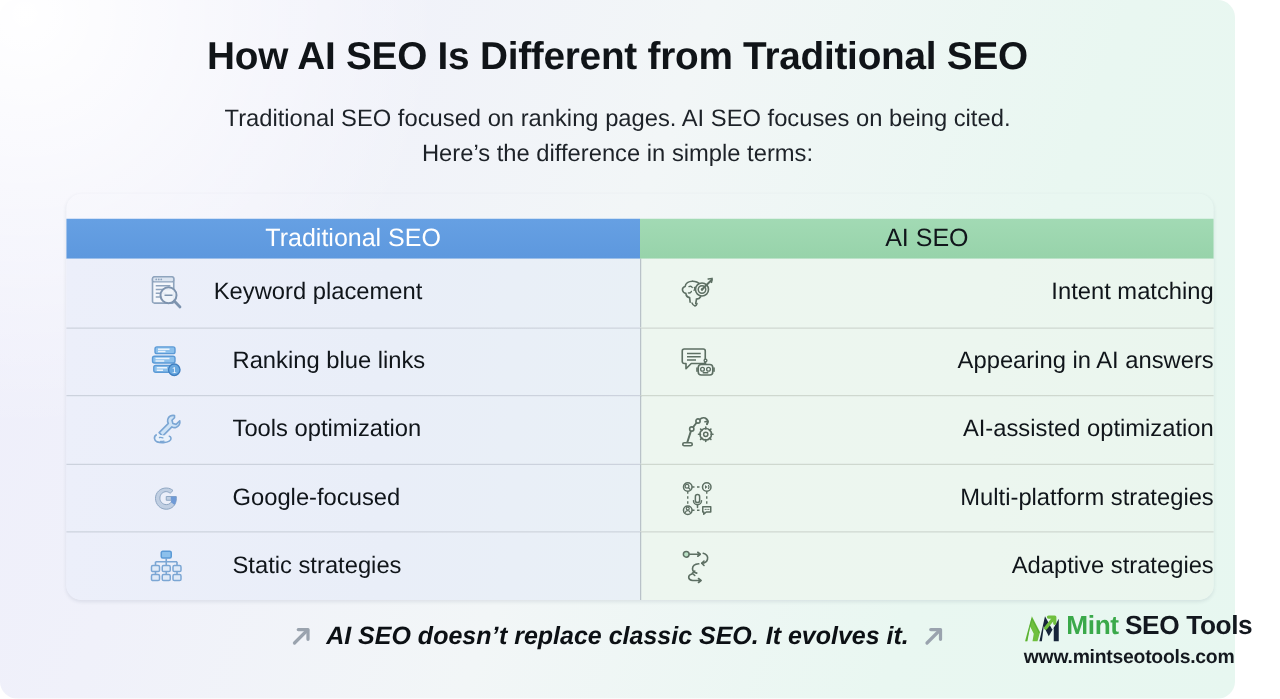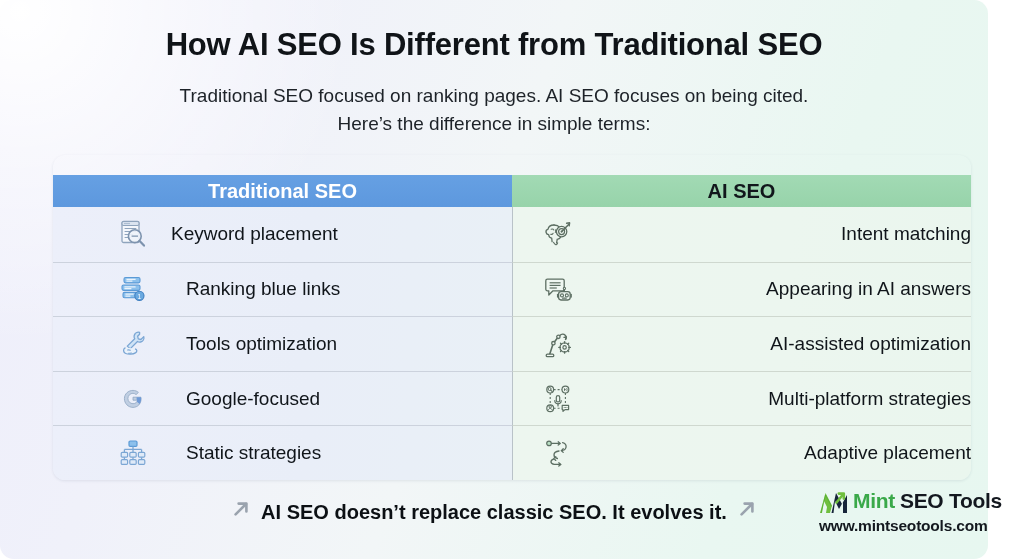--- a/index.html
+++ b/index.html
@@ -59,21 +59,21 @@
   .thead {
     display: flex;
     height: 52px;
   }
   .th {
     flex: 1 1 50%;
     display: flex;
     align-items: center;
     justify-content: center;
     font-size: 20px;
-    font-weight: bold;
+    font-weight: normal;
     margin-top: 20px;
   }
   .th-left {
     background: linear-gradient(180deg, #66a0e3 0%, #5d98de 100%);
     color: #ffffff;
   }
   .th-right {
     background: linear-gradient(180deg, #a2dab4 0%, #97d3aa 100%);
     color: #11161b;
   }
@@ -123,22 +123,23 @@
     position: absolute;
     left: 0; right: 0;
     top: 498px;
     height: 46px;
     display: flex;
     align-items: flex-start;
     justify-content: center;
   }
   .foot-inner {
     display: flex;
-    align-items: flex-end;
+    align-items: flex-start;
     gap: 9px;
+    font-style: italic;
   }
   .foot-text {
     font-size: 20px;
     font-weight: bold;
     color: #0c1014;
     white-space: nowrap;
   }
   .arrow-ur { display: block; }
 
   .logo {
@@ -387,21 +388,21 @@
               <path d="M10.6 7.4h8.2" stroke="#5d6f63" stroke-width="1.3" stroke-linecap="round"></path>
               <path d="M17.2 5.8l2 1.6-2 1.6" stroke="#5d6f63" stroke-width="1.3" stroke-linecap="round" stroke-linejoin="round" fill="none"></path>
               <path d="M21.6 6.6c2.6.6 4 2.6 3.4 4.8-.5 1.9-2.4 3.1-4.6 3.2" stroke="#5d6f63" stroke-width="1.3" fill="none" stroke-linecap="round"></path>
               <path d="M22.2 12.8l-1.8 1.8 1.8 1.8" stroke="#5d6f63" stroke-width="1.3" stroke-linecap="round" stroke-linejoin="round" fill="none"></path>
               <path d="M18 15c-3 .3-5 1.9-5 4 0 1.7 1.3 3 3.4 3.5" stroke="#5d6f63" stroke-width="1.3" fill="none" stroke-linecap="round"></path>
               <path d="M14.8 20.8l-2 1.8 2 1.8" stroke="#5d6f63" stroke-width="1.3" stroke-linecap="round" stroke-linejoin="round" fill="none"></path>
               <path d="M12.6 23.2c-1.8.5-2.8 1.6-2.6 3 .2 1.2 1.4 2 3.2 2.2h6.4" stroke="#5d6f63" stroke-width="1.3" fill="none" stroke-linecap="round"></path>
               <path d="M17.8 26.8l2 1.6-2 1.6" stroke="#5d6f63" stroke-width="1.3" stroke-linecap="round" stroke-linejoin="round" fill="none"></path>
             </svg>
           </span>
-          <span class="cell-label">Adaptive placement</span>
+          <span class="cell-label">Adaptive strategies</span>
         </div>
       </div>
 
     </div>
   </div>
 
   <div class="footer">
     <div class="foot-inner">
       <span class="arrow-ur">
         <svg width="22" height="22" viewBox="0 0 22 22" fill="none">

